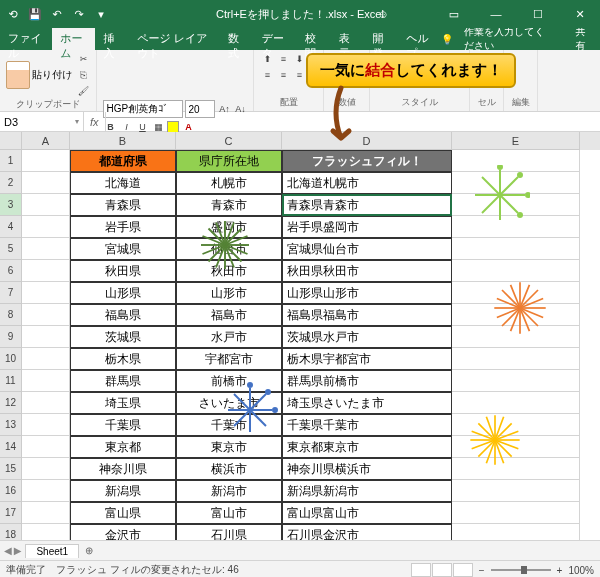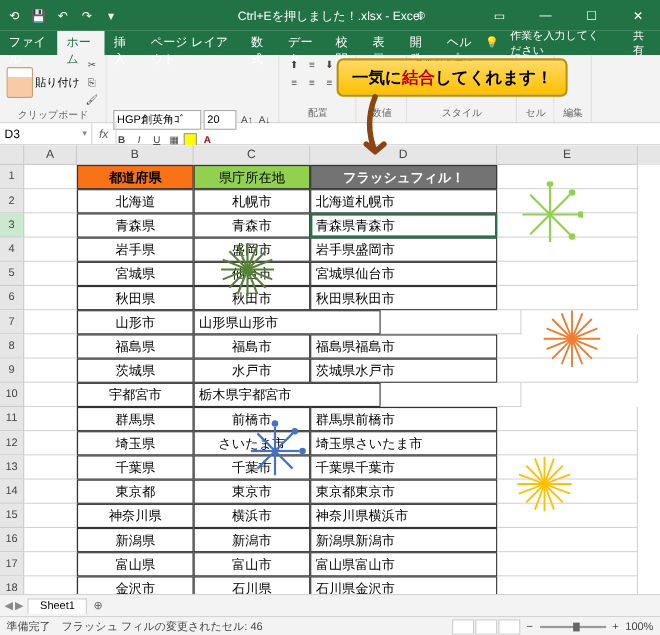--- a/index.html
+++ b/index.html
@@ -268,20 +268,21 @@
         <div class="row-h">6</div>
         <div class="cell col-A"></div>
         <div class="cell col-B bordered center">秋田県</div>
         <div class="cell col-C bordered center">秋田市</div>
         <div class="cell col-D bordered">秋田県秋田市</div>
         <div class="cell col-E"></div>
       </div>
       <div class="row">
         <div class="row-h">7</div>
         <div class="cell col-A"></div>
+        <div class="cell col-B bordered center">山形県</div>
         <div class="cell col-C bordered center">山形市</div>
         <div class="cell col-D bordered">山形県山形市</div>
         <div class="cell col-E"></div>
       </div>
       <div class="row">
         <div class="row-h">8</div>
         <div class="cell col-A"></div>
         <div class="cell col-B bordered center">福島県</div>
         <div class="cell col-C bordered center">福島市</div>
         <div class="cell col-D bordered">福島県福島市</div>
@@ -291,20 +292,21 @@
         <div class="row-h">9</div>
         <div class="cell col-A"></div>
         <div class="cell col-B bordered center">茨城県</div>
         <div class="cell col-C bordered center">水戸市</div>
         <div class="cell col-D bordered">茨城県水戸市</div>
         <div class="cell col-E"></div>
       </div>
       <div class="row">
         <div class="row-h">10</div>
         <div class="cell col-A"></div>
+        <div class="cell col-B bordered center">栃木県</div>
         <div class="cell col-C bordered center">宇都宮市</div>
         <div class="cell col-D bordered">栃木県宇都宮市</div>
         <div class="cell col-E"></div>
       </div>
       <div class="row">
         <div class="row-h">11</div>
         <div class="cell col-A"></div>
         <div class="cell col-B bordered center">群馬県</div>
         <div class="cell col-C bordered center">前橋市</div>
         <div class="cell col-D bordered">群馬県前橋市</div>

